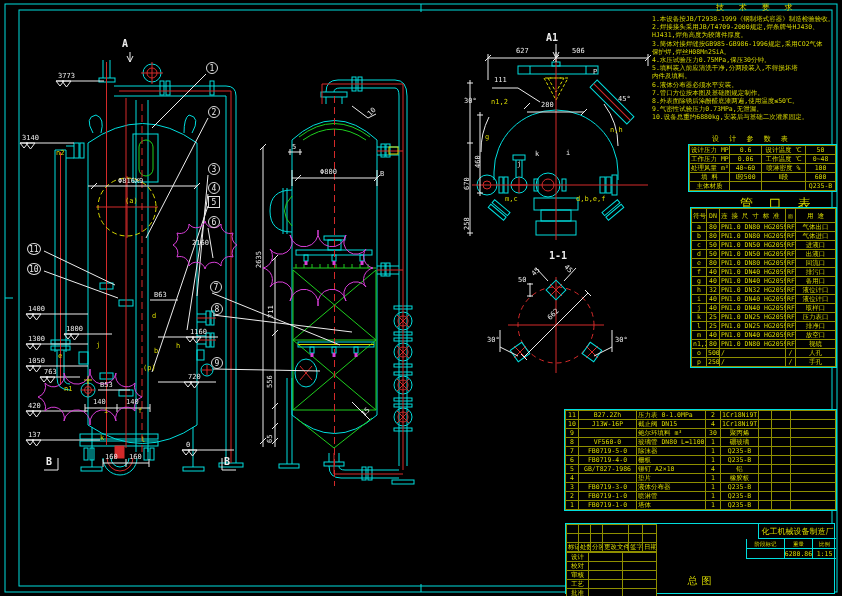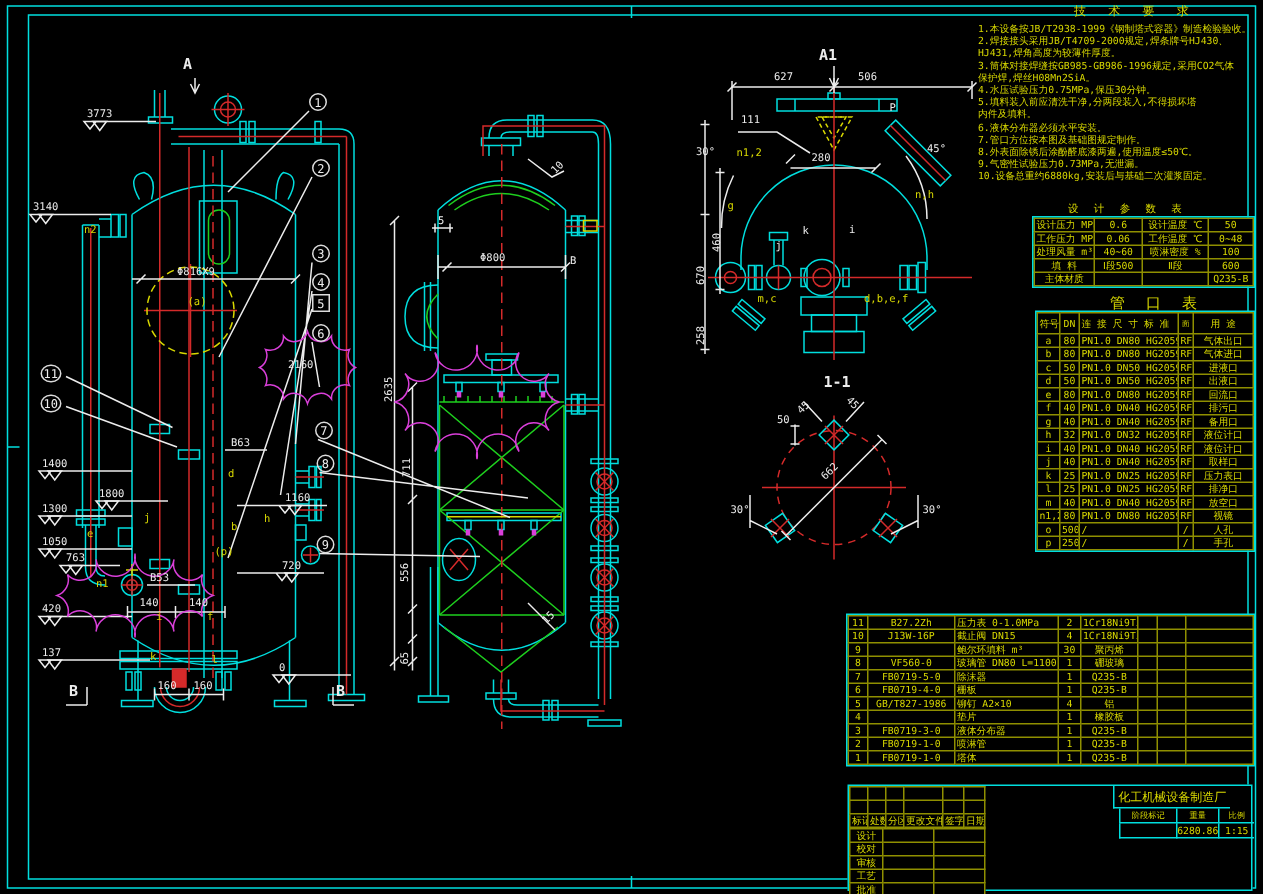--- a/index.html
+++ b/index.html
@@ -479,21 +479,21 @@
         </tr>
         <tr>
           <td>主体材质</td>
           <td></td>
           <td></td>
           <td>Q235-B</td>
         </tr>
       </tbody>
 </table>
 
-<span class="nt" style="left:740px;top:195px;font-size:10px;letter-spacing:4px">管 口 表</span>
+<span class="nt" style="left:740px;top:195px;font-size:13px;letter-spacing:4px">管 口 表</span>
 <table class="tbl" style="left:691px;top:208px;width:144px">
   <colgroup>
         <col style="width:15px">
         <col style="width:13px">
         <col style="width:66px">
         <col style="width:10px">
         <col style="width:40px">
       </colgroup>
   <tbody>
     <tr>
@@ -811,22 +811,23 @@
             <td></td>
           </tr>
           <tr>
             <td>批准</td>
             <td></td>
             <td></td>
           </tr>
         </tbody>
   </table>
 
-
-  <div class="cell ctr" style="left:176px;top:0;width:78px;height:15px;border-left:1px solid #00dede;border-bottom:1px solid #00dede;color:#d8d800;font-size:8px">化工机械设备制造厂</div>
+  <div class="cell ctr" style="left:90px;top:42px;width:90px;height:29px;border-left:1px solid #00dede;color:#d8d800;font-size:10px;letter-spacing:4px">总图</div>
+
+  <div class="cell ctr" style="left:192px;top:0;width:78px;height:15px;border-left:1px solid #00dede;border-bottom:1px solid #00dede;color:#d8d800;font-size:8px">化工机械设备制造厂</div>
   <div class="cell ctr lab5" style="left:180px;top:15px;width:38px;height:10px;border-left:1px solid #00dede;border-bottom:1px solid #00dede">阶段标记</div>
   <div class="cell ctr lab5" style="left:218px;top:15px;width:28px;height:10px;border-left:1px solid #00dede;border-bottom:1px solid #00dede">重量</div>
   <div class="cell ctr lab5" style="left:246px;top:15px;width:24px;height:10px;border-left:1px solid #00dede;border-bottom:1px solid #00dede">比例</div>
   <div class="cell ctr" style="left:180px;top:25px;width:38px;height:10px;border-left:1px solid #00dede;border-bottom:1px solid #00dede"></div>
   <div class="cell ctr" style="left:218px;top:25px;width:28px;height:10px;border-left:1px solid #00dede;border-bottom:1px solid #00dede;color:#d8d800;font-size:6.5px">6280.86</div>
   <div class="cell ctr" style="left:246px;top:25px;width:24px;height:10px;border-left:1px solid #00dede;border-bottom:1px solid #00dede;color:#d8d800;font-size:6.5px">1:15</div>
 </div>
 
 </div>
 

